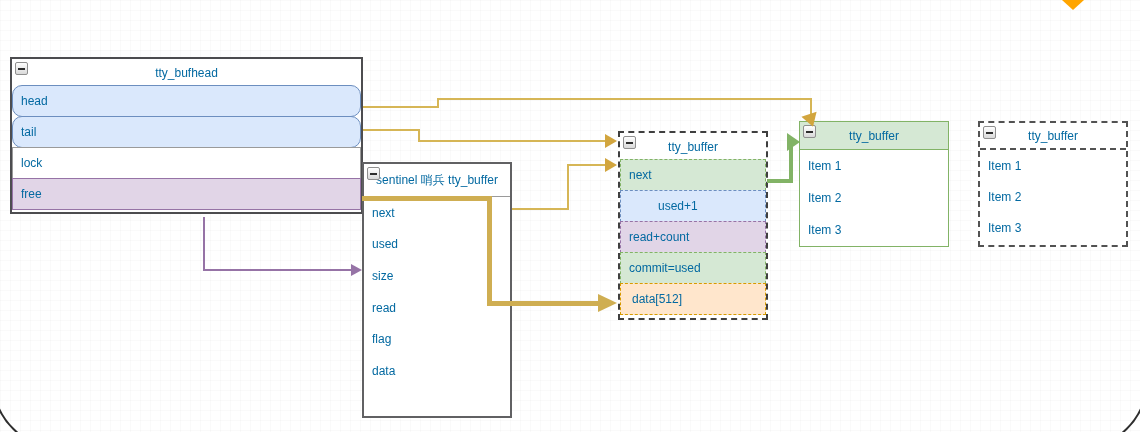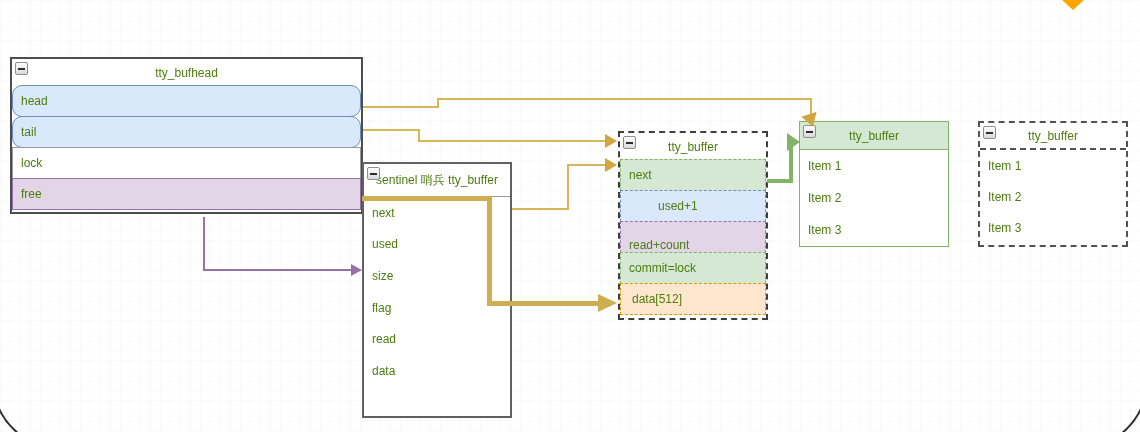--- a/index.html
+++ b/index.html
@@ -2,21 +2,21 @@
 <html><head>
 <meta charset="utf-8">
 <style>
   html,body{margin:0;padding:0;}
   body{font-family:"Liberation Sans","DejaVu Sans",sans-serif;background:#fff;}
   #canvas{
     position:relative;width:1140px;height:432px;overflow:hidden;background:#ffffff;
     background-image:linear-gradient(rgba(0,0,0,0.018) 1px,transparent 1px),
                      linear-gradient(90deg,rgba(0,0,0,0.018) 1px,transparent 1px);
     background-size:10px 10px;
-    font-size:12px;color:#4d7c0f;
+    font-size:12px;color:#0369a1;
   }
   .box{position:absolute;box-sizing:border-box;background:#fff;}
   .hdr{position:relative;display:flex;align-items:center;justify-content:center;
        box-sizing:border-box;white-space:nowrap;}
   .row{display:flex;align-items:center;padding-left:8px;box-sizing:border-box;white-space:nowrap;}
 
   
   .collapse{position:absolute;left:3px;top:3px;width:13px;height:13px;
     border:1px solid #8f8f8f;border-radius:2px;
     background:linear-gradient(#ffffff,#d9d9d9);box-sizing:border-box;}
@@ -34,21 +34,21 @@
   #sentinel{left:362px;top:162px;width:150px;height:256px;border:2px solid #616163;}
   #sentinel .hdr{height:33px;border-bottom:1px solid #9a9a9a;}
   #sentinel .row{height:31.6px;}
 
   
   #bufmid{left:618px;top:131px;width:150px;height:189px;border:2px dashed #3f3f3f;}
   #bufmid .hdr{height:27px;}
   #bufmid .row{height:32px;border:1px dashed transparent;margin-top:-1px;}
   .r-green-d {background:#d5e8d4;border-color:#82b366 !important;}
   .r-blue-d  {background:#dae8fc;border-color:#6c8ebf !important;padding-left:37px;}
-  .r-purple-d{background:#e1d5e7;border-color:#9673a6 !important;align-items:flex-end;}
+  .r-purple-d{background:#e1d5e7;border-color:#9673a6 !important;}
   .r-orange-d{background:#ffe6cc;border-color:#d79b00 !important;padding-left:11px;}
 
   
   #bufgreen{left:799px;top:121px;width:150px;height:126px;border:1px solid #82b366;}
   #bufgreen .hdr{height:28px;background:#d5e8d4;border-bottom:1px solid #82b366;}
   #bufgreen .row{height:32px;}
 
   
   #bufghost{left:978px;top:121px;width:150px;height:126px;border:2px dashed #525252;}
   #bufghost .hdr{height:27px;border-bottom:2px dashed #525252;}
@@ -117,24 +117,24 @@
     <div class="row">
         <span>next</span>
       </div>
     <div class="row">
         <span>used</span>
       </div>
     <div class="row">
         <span>size</span>
       </div>
     <div class="row">
+        <span>read</span>
+      </div>
+    <div class="row">
         <span>flag</span>
-      </div>
-    <div class="row">
-        <span>read</span>
       </div>
     <div class="row">
         <span>data</span>
       </div>
   </div>
 
   <div class="box" id="bufmid">
     <div class="hdr">
       <div class="collapse">
           <div class="minus"></div>
@@ -144,21 +144,21 @@
     <div class="row r-green-d">
         <span>next</span>
       </div>
     <div class="row r-blue-d">
         <span>used+1</span>
       </div>
     <div class="row r-purple-d">
         <span>read+count</span>
       </div>
     <div class="row r-green-d">
-        <span>commit=lock</span>
+        <span>commit=used</span>
       </div>
     <div class="row r-orange-d">
         <span>data[512]</span>
       </div>
   </div>
 
   <div class="box" id="bufgreen">
     <div class="hdr">
       <div class="collapse">
           <div class="minus"></div>

